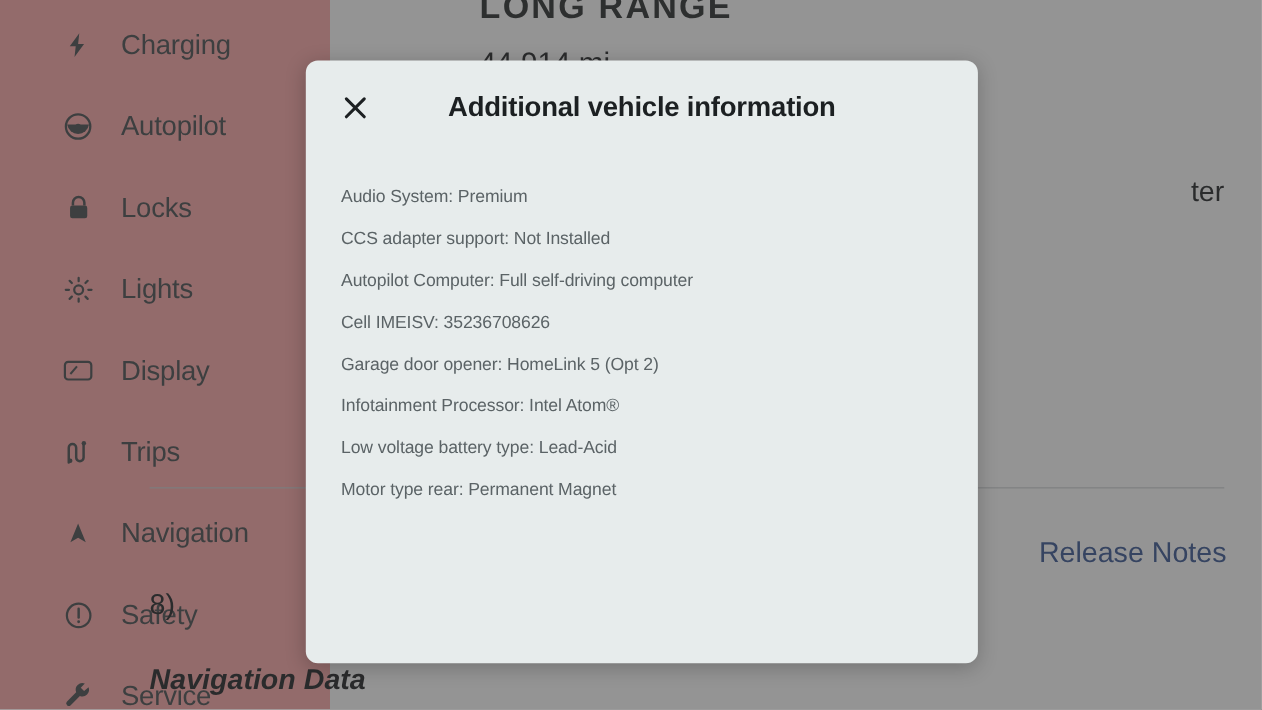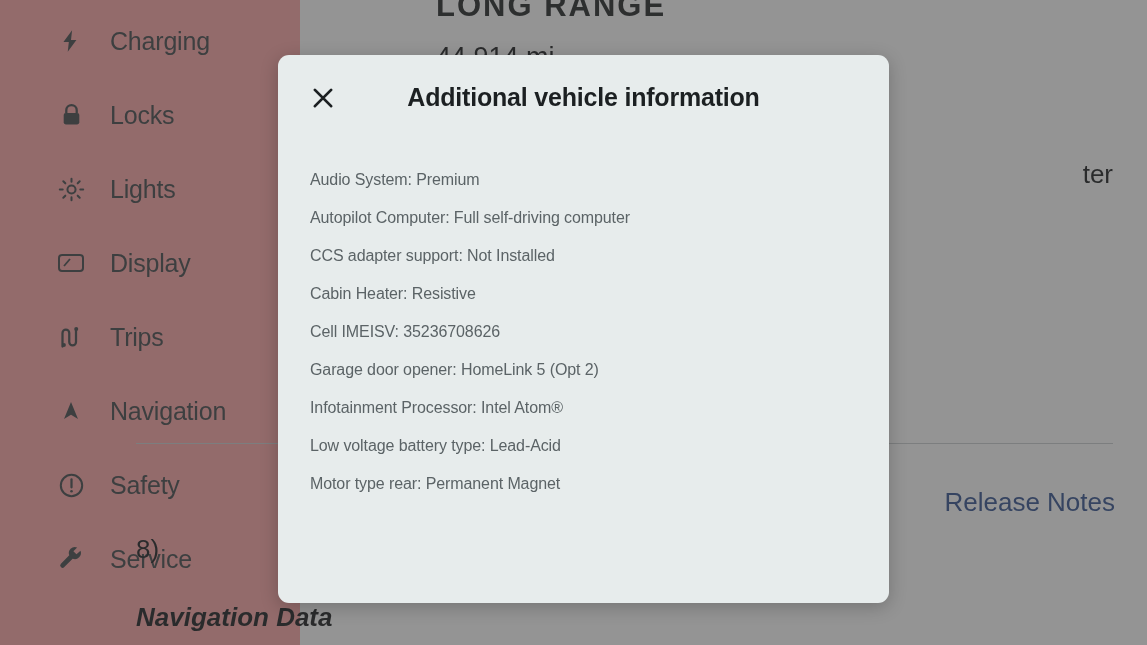--- a/index.html
+++ b/index.html
@@ -189,20 +189,30 @@
     <div class="nav-item">
       <span class="nav-icon">
         <svg width="26" height="26" viewBox="0 0 24 24">
             <path d="M13 2L5 13h5l-1 9 8-11h-5l1-9z" fill="currentColor"></path>
           </svg>
       </span>
       <span class="nav-label">Charging</span>
     </div>
     <div class="nav-item">
       <span class="nav-icon">
+        <svg width="28" height="28" viewBox="0 0 24 24">
+            <circle cx="12" cy="12" r="9.5" fill="none" stroke="currentColor" stroke-width="1.8"></circle>
+            <path d="M3.5 10.5h17a8.6 8.6 0 0 1-17 0z" fill="currentColor"></path>
+            <circle cx="12" cy="12" r="2.2" fill="currentColor"></circle>
+          </svg>
+      </span>
+      <span class="nav-label">Autopilot</span>
+    </div>
+    <div class="nav-item">
+      <span class="nav-icon">
         <svg width="25" height="26" viewBox="0 0 24 24">
             <path d="M7 10V7.5a5 5 0 0 1 10 0V10" fill="none" stroke="currentColor" stroke-width="2.2"></path>
             <rect x="4.5" y="10" width="15" height="11" rx="2" fill="currentColor"></rect>
           </svg>
       </span>
       <span class="nav-label">Locks</span>
     </div>
     <div class="nav-item">
       <span class="nav-icon">
         <svg width="27" height="27" viewBox="0 0 24 24" stroke="currentColor" stroke-width="1.8" stroke-linecap="round">
@@ -277,22 +287,21 @@
   <div id="modal-header">
     <div id="modal-close">
       <svg width="26" height="26" viewBox="0 0 24 24" stroke="#1c2022" stroke-width="2.6" stroke-linecap="round">
         <path d="M4.5 4.5l15 15M19.5 4.5l-15 15"></path>
       </svg>
     </div>
     <div id="modal-title">Additional vehicle information</div>
   </div>
   <div id="modal-body">
     <div class="spec-item">Audio System: Premium</div>
+    <div class="spec-item">CCS adapter support: Not Installed</div>
     <div class="spec-item">Autopilot Computer: Full self-driving computer</div>
-    <div class="spec-item">CCS adapter support: Not Installed</div>
-    <div class="spec-item">Cabin Heater: Resistive</div>
     <div class="spec-item">Cell IMEISV: 35236708626</div>
     <div class="spec-item">Garage door opener: HomeLink 5 (Opt 2)</div>
     <div class="spec-item">Infotainment Processor: Intel Atom®</div>
     <div class="spec-item">Low voltage battery type: Lead-Acid</div>
     <div class="spec-item">Motor type rear: Permanent Magnet</div>
   </div>
 </div>
 
 </body></html>

